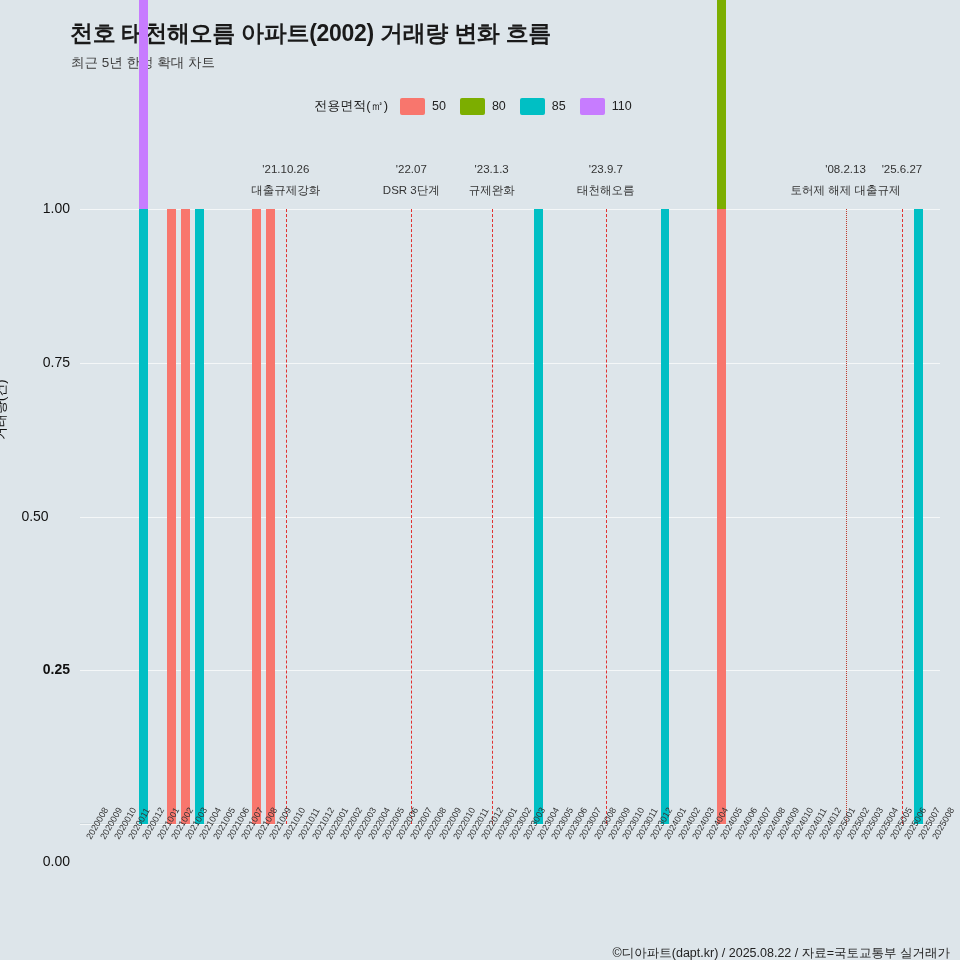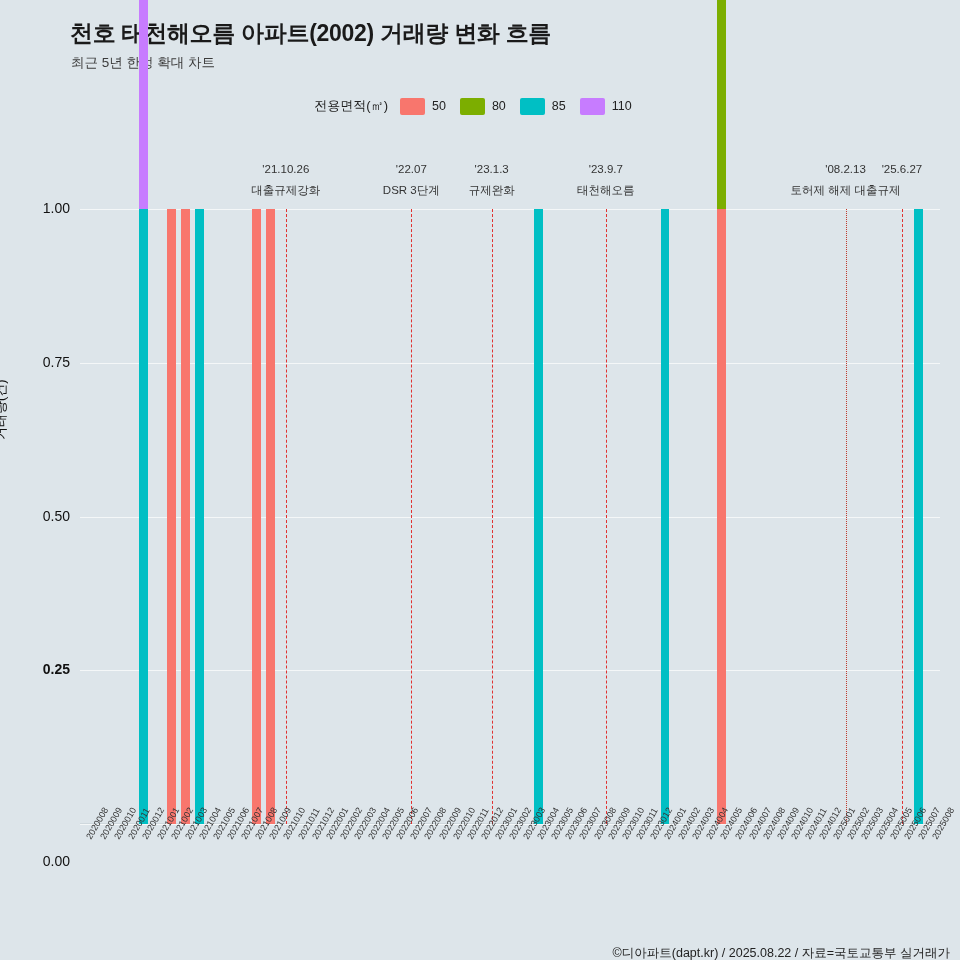--- a/index.html
+++ b/index.html
@@ -210,21 +210,21 @@
       <div class="event-line" style="left: 525.869px; border-left-color: rgb(224, 49, 49); border-left-style: dashed;"></div>
       <div class="event-line" style="left: 765.541px; border-left-color: rgb(192, 57, 43); border-left-style: dotted;"></div>
       <div class="event-line" style="left: 821.934px; border-left-color: rgb(224, 49, 49); border-left-style: dashed;"></div>
     </div>
 
   <div class="ylabel">거래량(건)</div>
   <div class="footer">©디아파트(dapt.kr) / 2025.08.22 / 자료=국토교통부 실거래가</div>
 
 <div class="ytick" style="top: 853px;">0.00</div>
     <div class="ytick" style="top: 661.25px; font-weight: bold;">0.25</div>
-    <div class="ytick" style="top: 507.5px;">0.50</div>
+    <div class="ytick" style="top: 507.5px; text-align: center;">0.50</div>
     <div class="ytick" style="top: 353.75px;">0.75</div>
     <div class="ytick" style="top: 200px;">1.00</div>
     <div class="xtick" style="left: 84.0492px; top: 836px;">2020008</div>
     <div class="xtick" style="left: 98.1475px; top: 836px;">2020009</div>
     <div class="xtick" style="left: 112.246px; top: 836px;">2020010</div>
     <div class="xtick" style="left: 126.344px; top: 836px;">2020011</div>
     <div class="xtick" style="left: 140.443px; top: 836px;">2020012</div>
     <div class="xtick" style="left: 154.541px; top: 836px;">2021001</div>
     <div class="xtick" style="left: 168.639px; top: 836px;">2021002</div>
     <div class="xtick" style="left: 182.738px; top: 836px;">2021003</div>

